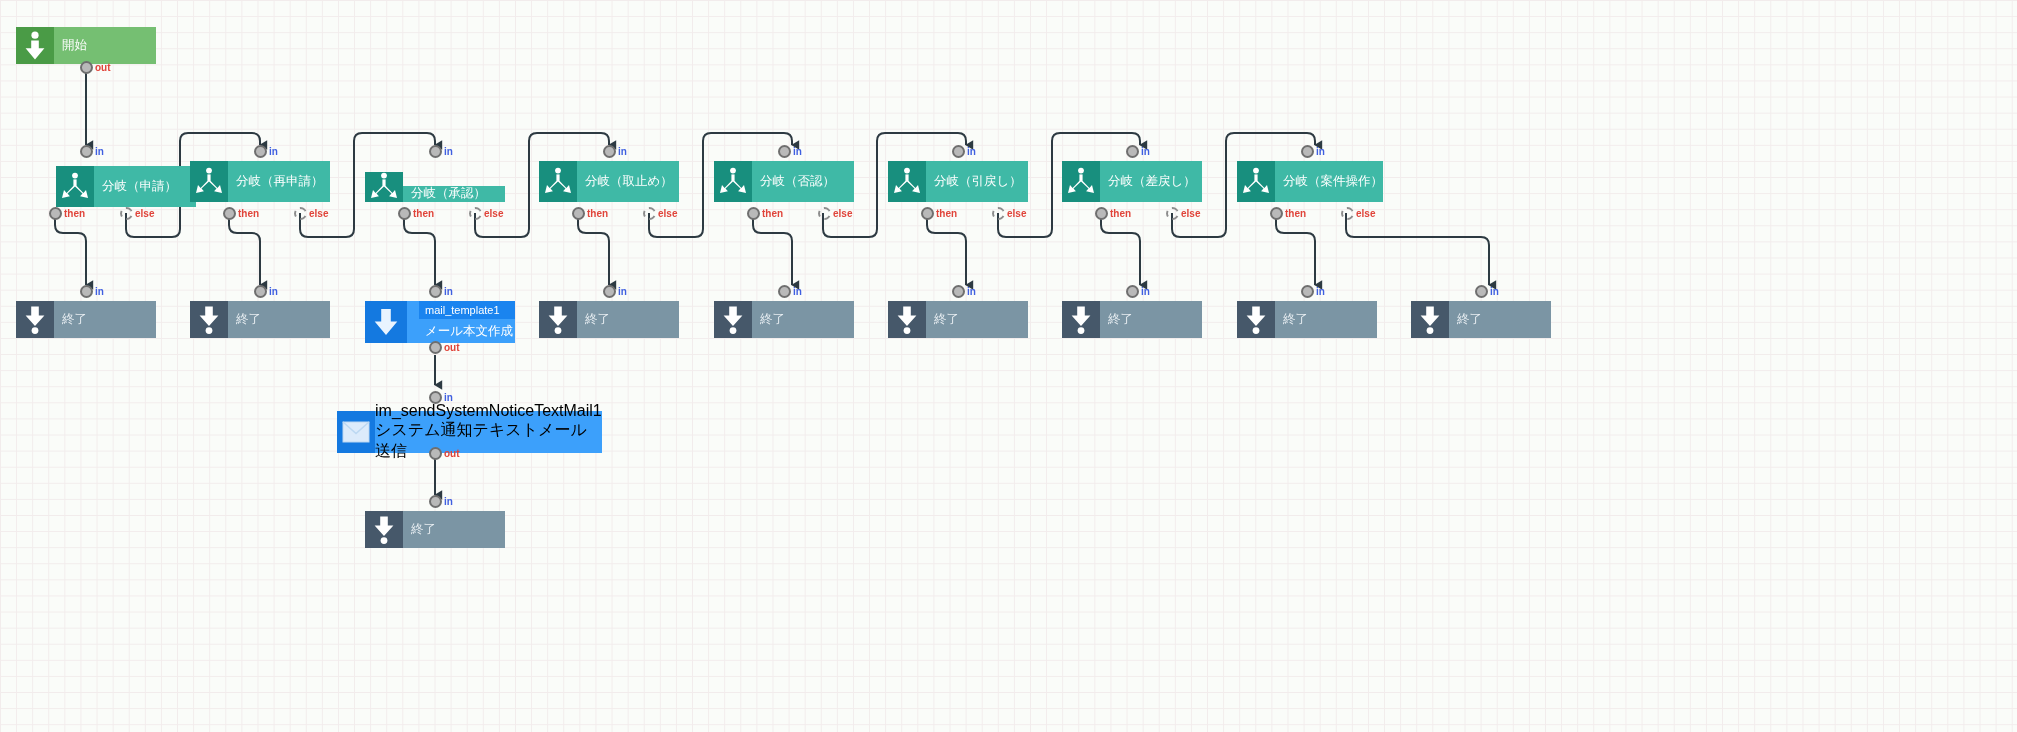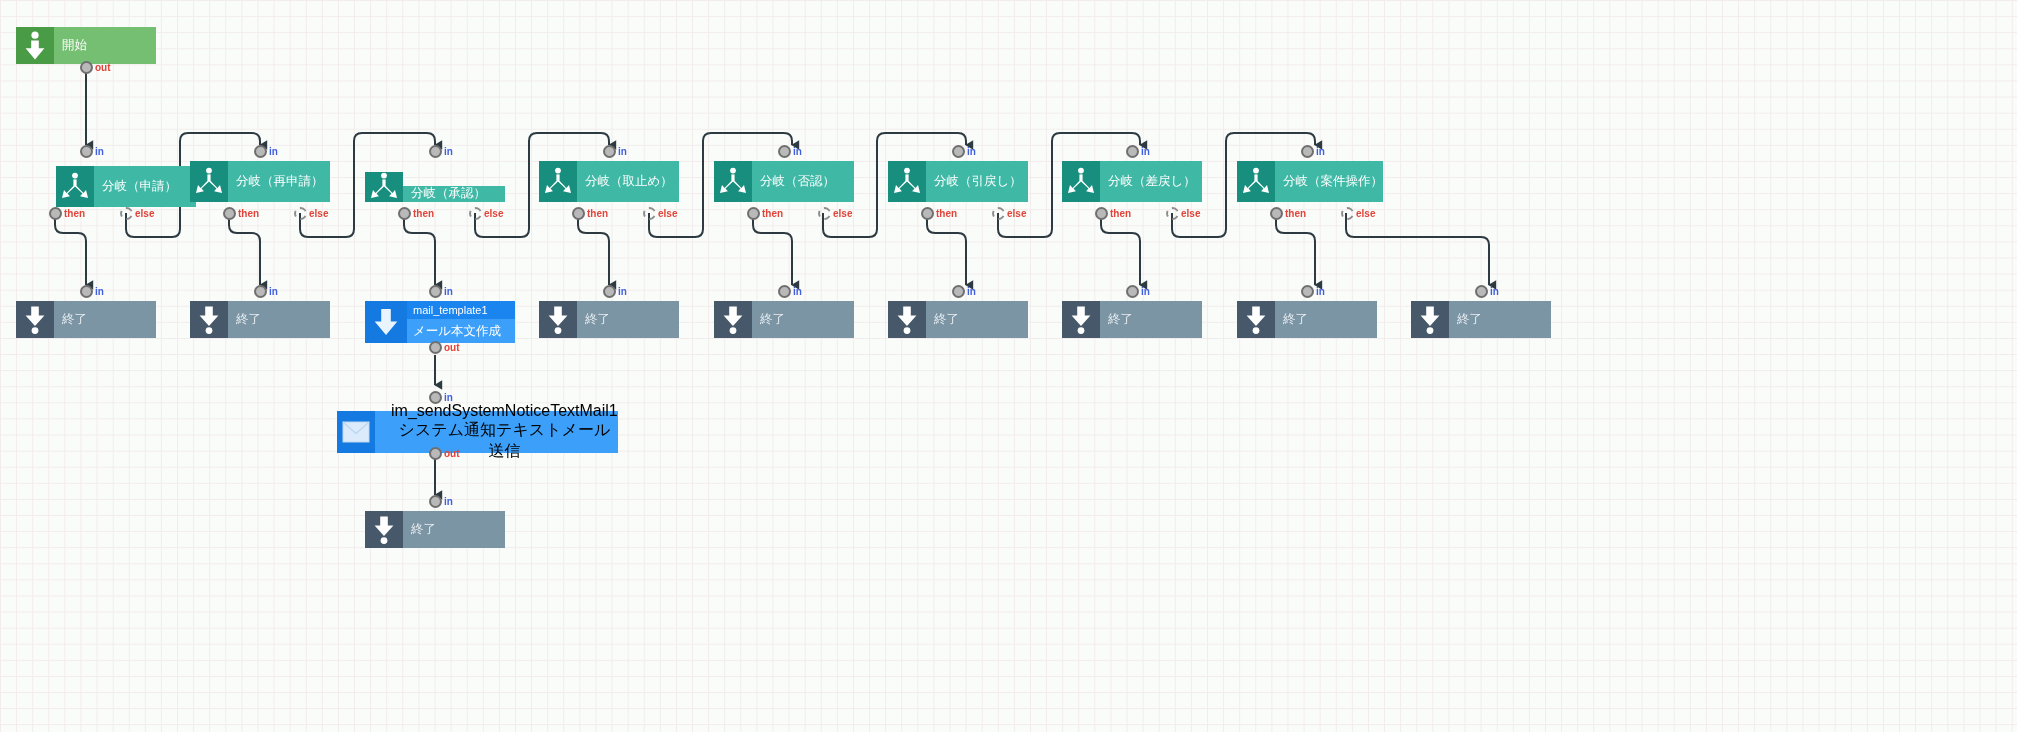--- a/index.html
+++ b/index.html
@@ -65,42 +65,42 @@
 
   
   .n-end{width:140px;height:37px;}
   .n-end .ico{background:#46586a;width:38px;}
   .n-end .body{background:#7b95a4;}
   .n-end .lbl{color:#e8eef2;}
 
   
   .n-blue{width:150px;height:42px;}
   .n-blue .ico{background:#1479e0;width:42px;}
-  .n-blue .body{background:#3ca0fb;padding-left:0;}
+  .n-blue .body{background:#3ca0fb;padding-left:12px;}
   .n-blue .row-top{
     background:#1a84ef;
     color:#ffffff;
     font-size:11px;
     line-height:18px;
     height:18px;
     padding-left:6px;
     white-space:nowrap;
     overflow:hidden;
   }
   .n-blue .row-bot{
     color:#ffffff;
     font-size:12.5px;
     line-height:24px;
     height:24px;
     padding-left:6px;
     white-space:nowrap;
   }
   .n-send{width:196px;height:42px;}
   .n-send .ico{background:#1479e0;width:38px;}
-  .n-send .body{background:#3ca0fb;padding-left:16px;text-align:center;}
+  .n-send .body{background:#3ca0fb;padding-left:0;}
 
   
   .port{
     position:absolute;
     width:13px;height:13px;
     border-radius:50%;
     background:#b9b9b9;
     border:2.5px solid #6f6f6f;
     box-sizing:border-box;
     z-index:9;

